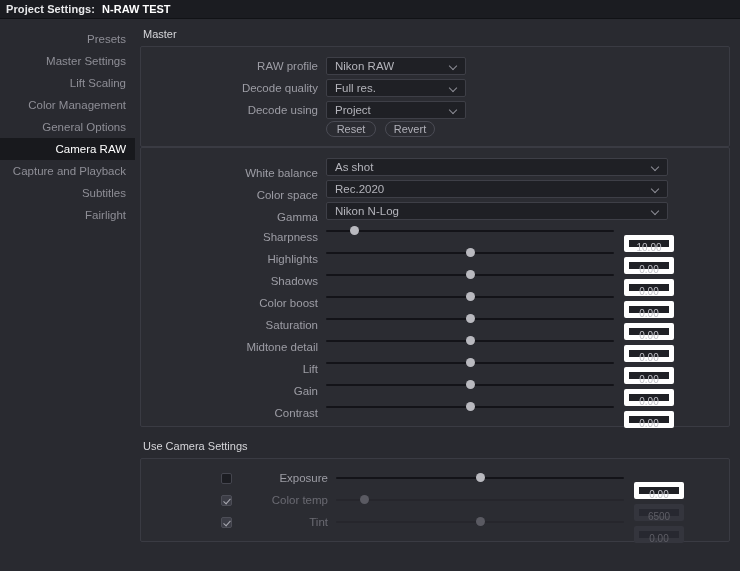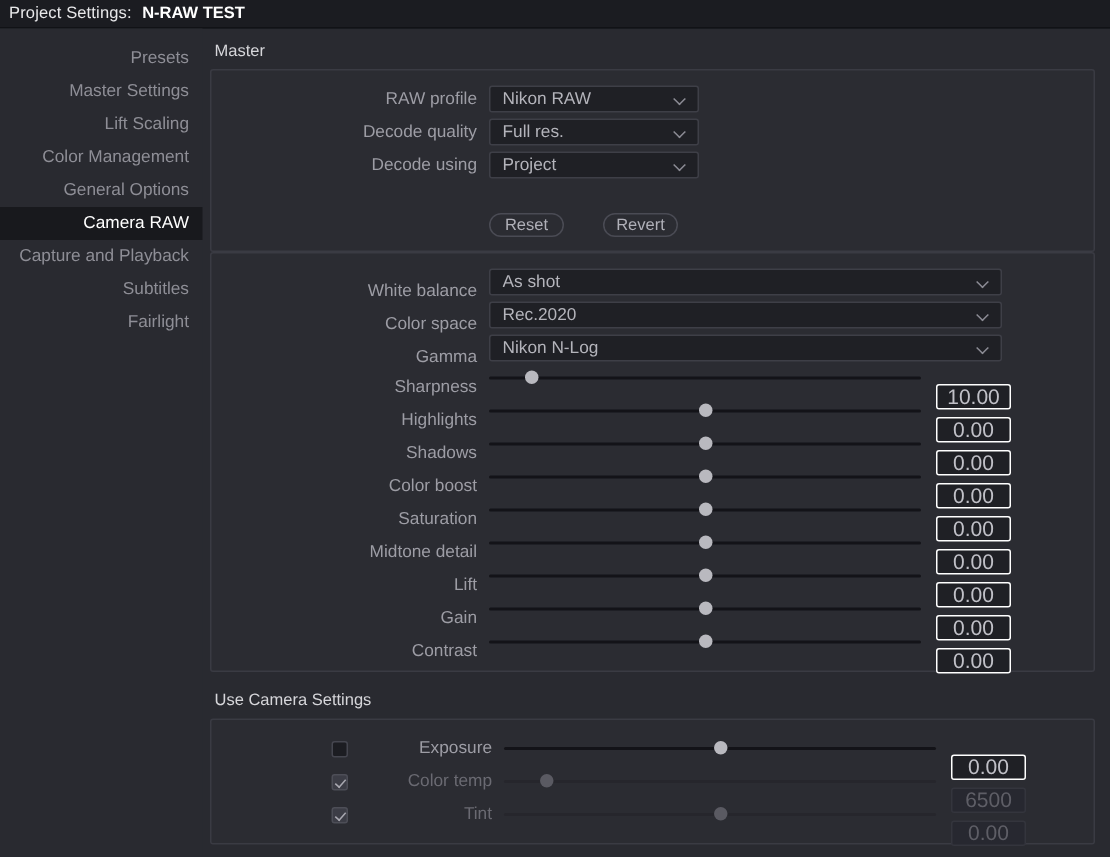--- a/index.html
+++ b/index.html
@@ -18,21 +18,21 @@
   #titlebar {
     height: 19px;
     background: #1b1c21;
     display: flex;
     align-items: center;
     padding-left: 6px;
     border-bottom: 1px solid #111216;
   }
   #titlebar .t-label {
     font-size: 11px;
-    font-weight: normal;
+    font-weight: bold;
     color: #e8e8ea;
     letter-spacing: .1px;
   }
   #titlebar .t-name {
     font-size: 11px;
     font-weight: bold;
     color: #ffffff;
     margin-left: 7px;
   }
 
@@ -144,22 +144,22 @@
     border-bottom: 1.4px solid #8d8d96;
     transform: rotate(45deg);
   }
   .sel-sm { width: 140px; flex: 0 0 140px; }
   .sel-lg { width: 342px; flex: 0 0 342px; }
 
   
   .btn-row {
     display: flex;
     padding-left: 185px;
-    margin-top: 22px;
-    gap: 26px;
+    margin-top: 1px;
+    gap: 9px;
   }
   .btn {
     width: 50px;
     height: 16px;
     border: 1px solid #4a4b54;
     border-radius: 8px;
     background: transparent;
     color: #b0b0b8;
     font-size: 11px;
     font-family: "Liberation Sans", sans-serif;
@@ -194,25 +194,25 @@
   .slider.dim .track { background: #26262c; }
   .slider.dim .knob { background: #5a5a62; }
 
   .sl-wide { max-width: 288px; }
 
   .valbox {
     width: 50px;
     flex: 0 0 50px;
     height: 17px;
     background: #1f2025;
-    border: 1px solid #ffffff;
+    border: 5px solid #ffffff;
     border-radius: 2px;
     text-align: center;
     line-height: 15px;
-    font-size: 14px;
+    font-size: 10px;
     color: #c0c0c7;
     margin-top: 24px;
   }
   .valbox.dim { color: #5e5e66; background: #272830; border-color: #333views; border-color: #34353d; }
 
   
   .cb {
     width: 11px; height: 11px;
     border-radius: 2px;
     background: #1c1d22;

